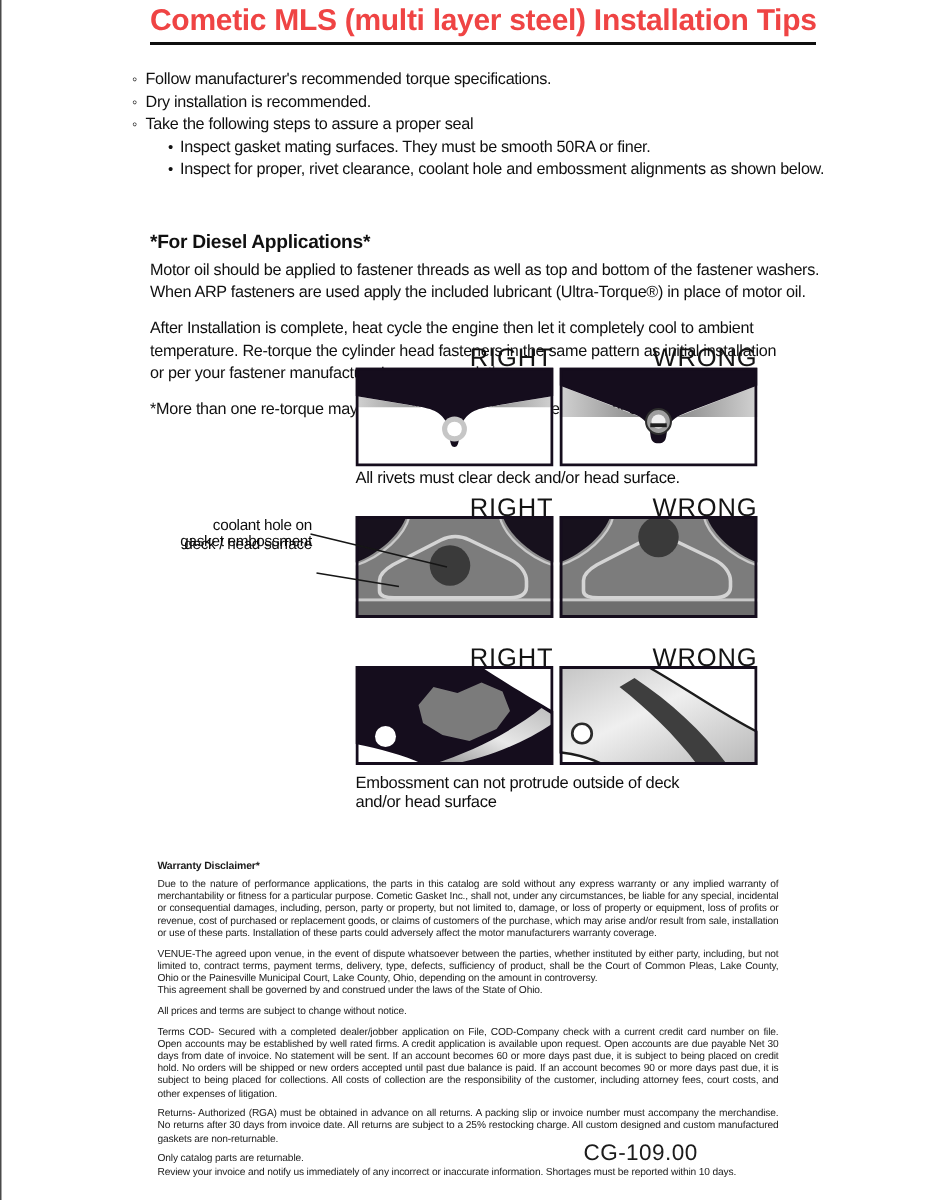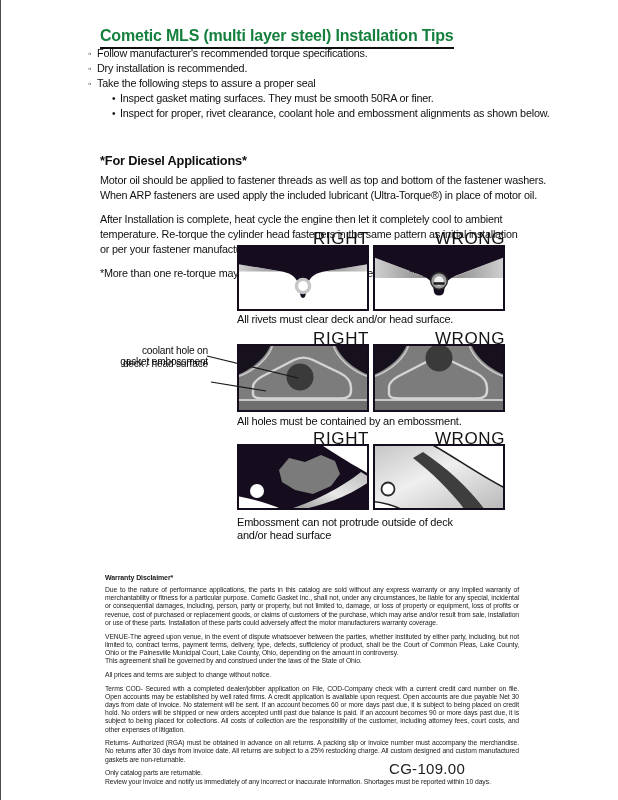--- a/index.html
+++ b/index.html
@@ -11,24 +11,24 @@
     overflow: hidden;
     font-family: "Liberation Sans", sans-serif;
     color: #101010;
   }
   .abs { position: absolute; }
   .left-edge {
     position: absolute; left: 0; top: 0;
     width: 1px; height: 800px; background: #4a4a4a;
   }
   .title {
-    position: absolute; left: 100px; top: 27px;
-    font-size: 16px; font-weight: bold; letter-spacing: -0.2px;
+    position: absolute; left: 100px; top: 3px;
+    font-size: 20px; font-weight: bold; letter-spacing: -0.2px;
     border-bottom: 2px solid #0f0f0f; padding-bottom: 2px;
-    color: #15803d;
+    color: #ef4444;
   }
   .tips { position: absolute; left: 88px; top: 46px; width: 505px; }
   .bullet-row {
     display: flex; align-items: flex-start;
     font-size: 10.8px; line-height: 15px; letter-spacing: -0.2px;
   }
   .bullet-row .mk { width: 9px; flex: 0 0 9px; font-size: 10px; }
   .bullet-row.sub { margin-left: 24px; }
   .bullet-row.sub .mk { width: 8px; flex: 0 0 8px; }
   .diesel { position: absolute; left: 100px; top: 117px; width: 505px; margin-top: 36px; }
@@ -182,21 +182,20 @@
     <path d="M16,50 V43 C16,39 19,36 25,32.5 L57,16 C63,13 70,13 76,16 L103,29 C110,32.5 114,38 114,43.5 V47 C114,52 110,54.5 103,54.5 H26 C19.5,54.5 16,53.5 16,50 Z" fill="none" stroke="#d4d4d4" stroke-width="2.4"></path>
     <circle cx="66" cy="14" r="13.5" fill="#3a3a3a"></circle>
     <rect x="1" y="1" width="130" height="66" fill="none" stroke="#150d1d" stroke-width="2"></rect>
   </svg>
 
   <svg class="abs" style="left:205px;top:348px" width="100" height="48" viewBox="0 0 100 48">
     <line x1="2" y1="8" x2="93" y2="30" stroke="#161616" stroke-width="1.1"></line>
     <line x1="6" y1="34" x2="61" y2="43" stroke="#161616" stroke-width="1.1"></line>
   </svg>
 
-  <div class="caption" style="left:237px;top:415px">All holes must be contained by an embossment.</div>
 
   <div class="panel-label" style="left:237px;top:429px">RIGHT</div>
   <div class="panel-label" style="left:373px;top:429px">WRONG</div>
 
   <svg class="abs" style="left:237px;top:444px" width="132" height="66" viewBox="0 0 132 66">
     <defs>
       <linearGradient id="d3s" x1="0" y1="1" x2="1" y2="0">
           <stop offset="0" stop-color="#8f8f8f"></stop>
           <stop offset="0.5" stop-color="#e8e8e8"></stop>
           <stop offset="1" stop-color="#bdbdbd"></stop>

